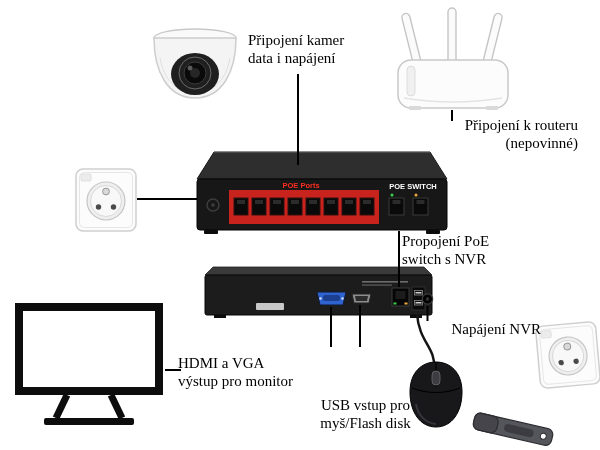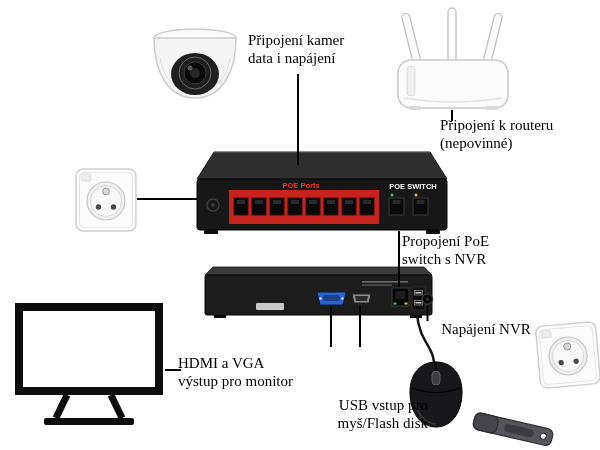--- a/index.html
+++ b/index.html
@@ -6,25 +6,25 @@
   .canvas{
     position:relative;width:600px;height:450px;background:#ffffff;
     font-family:"Liberation Serif",serif;overflow:hidden;
   }
   .label{
     position:absolute;font-weight:normal;font-size:15px;line-height:1.17;
     color:#000;white-space:pre-line;
   }
   .lbl-camera{left:248px;top:32px;width:125px;text-align:left;}
   .lbl-poe-power{left:86px;top:106px;width:115px;text-align:left;}
-  .lbl-router{left:440px;top:117px;width:152px;text-align:left;}
+  .lbl-router{left:426px;top:117px;width:152px;text-align:right;}
   .lbl-switch-nvr{left:402px;top:233px;width:115px;text-align:left;}
   .lbl-monitor-out{left:178px;top:355px;width:142px;text-align:left;}
-  .lbl-nvr-power{left:431px;top:321px;width:110px;text-align:center;}
-  .lbl-usb{left:303px;top:397px;width:125px;text-align:right;}
+  .lbl-nvr-power{left:431px;top:321px;width:110px;text-align:right;}
+  .lbl-usb{left:303px;top:397px;width:125px;text-align:center;}
   svg{position:absolute;left:0;top:0;}
 </style>
 </head>
 <body>
 
 <div class="canvas">
 
   <svg width="600" height="450" viewBox="0 0 600 450">
     <defs>
       <g id="outlet-shape">

